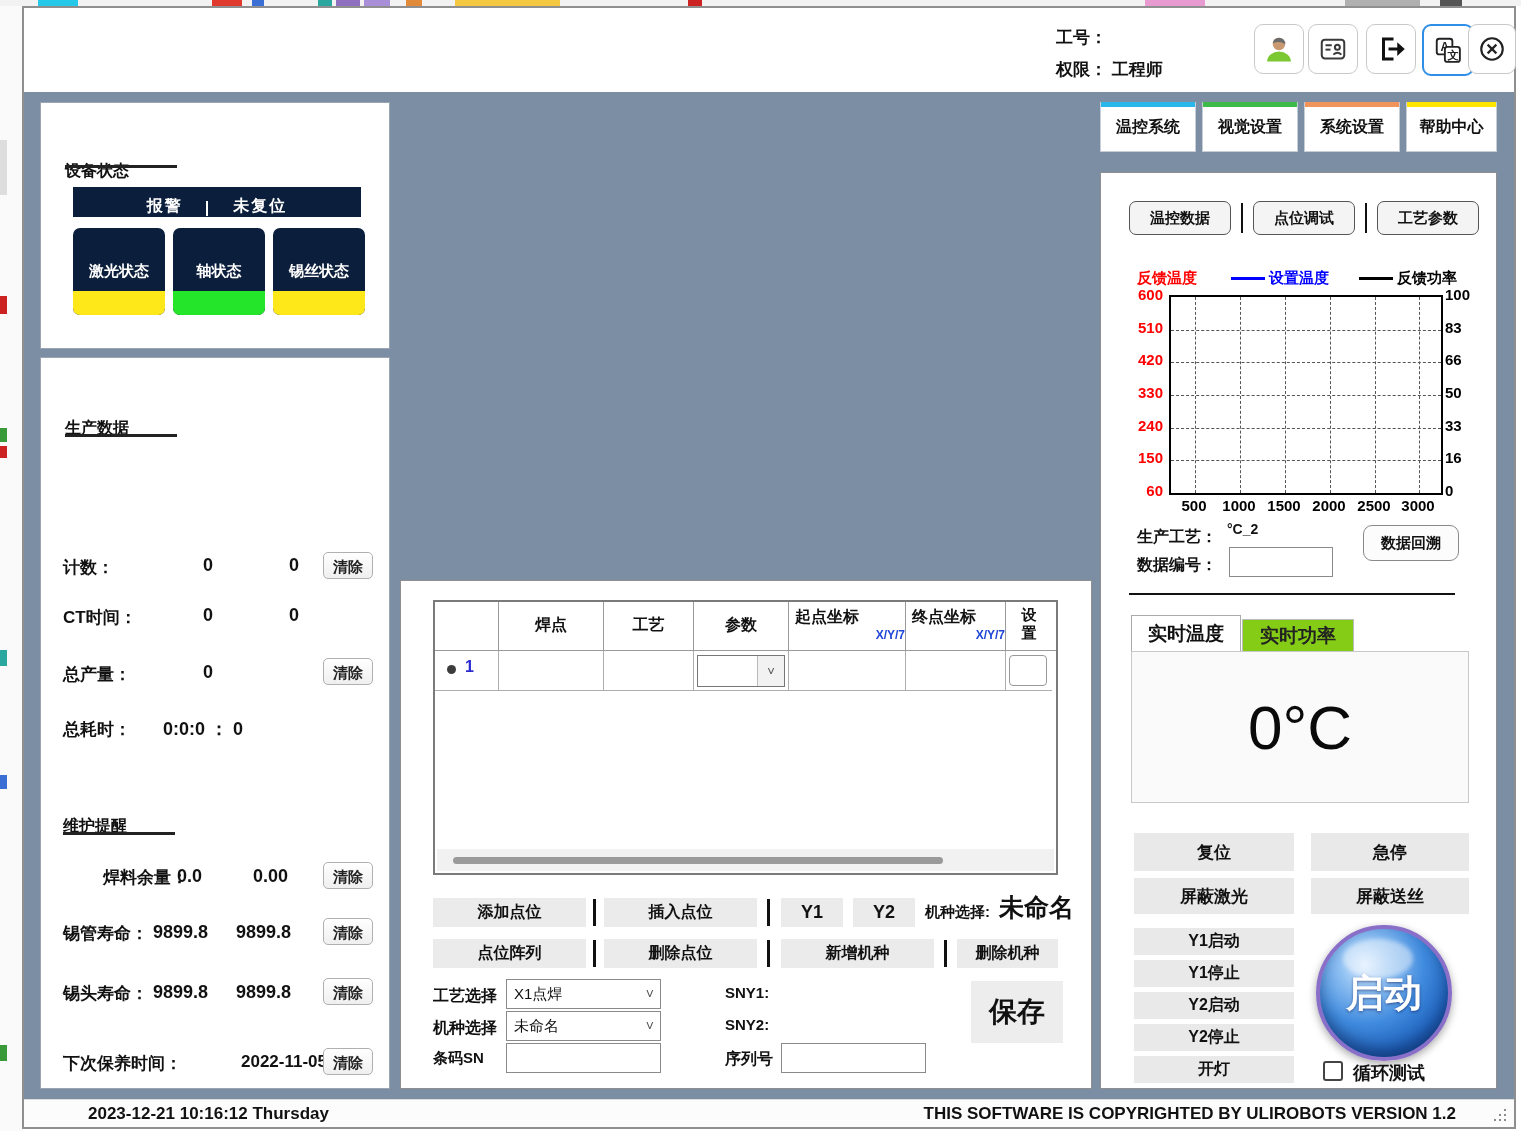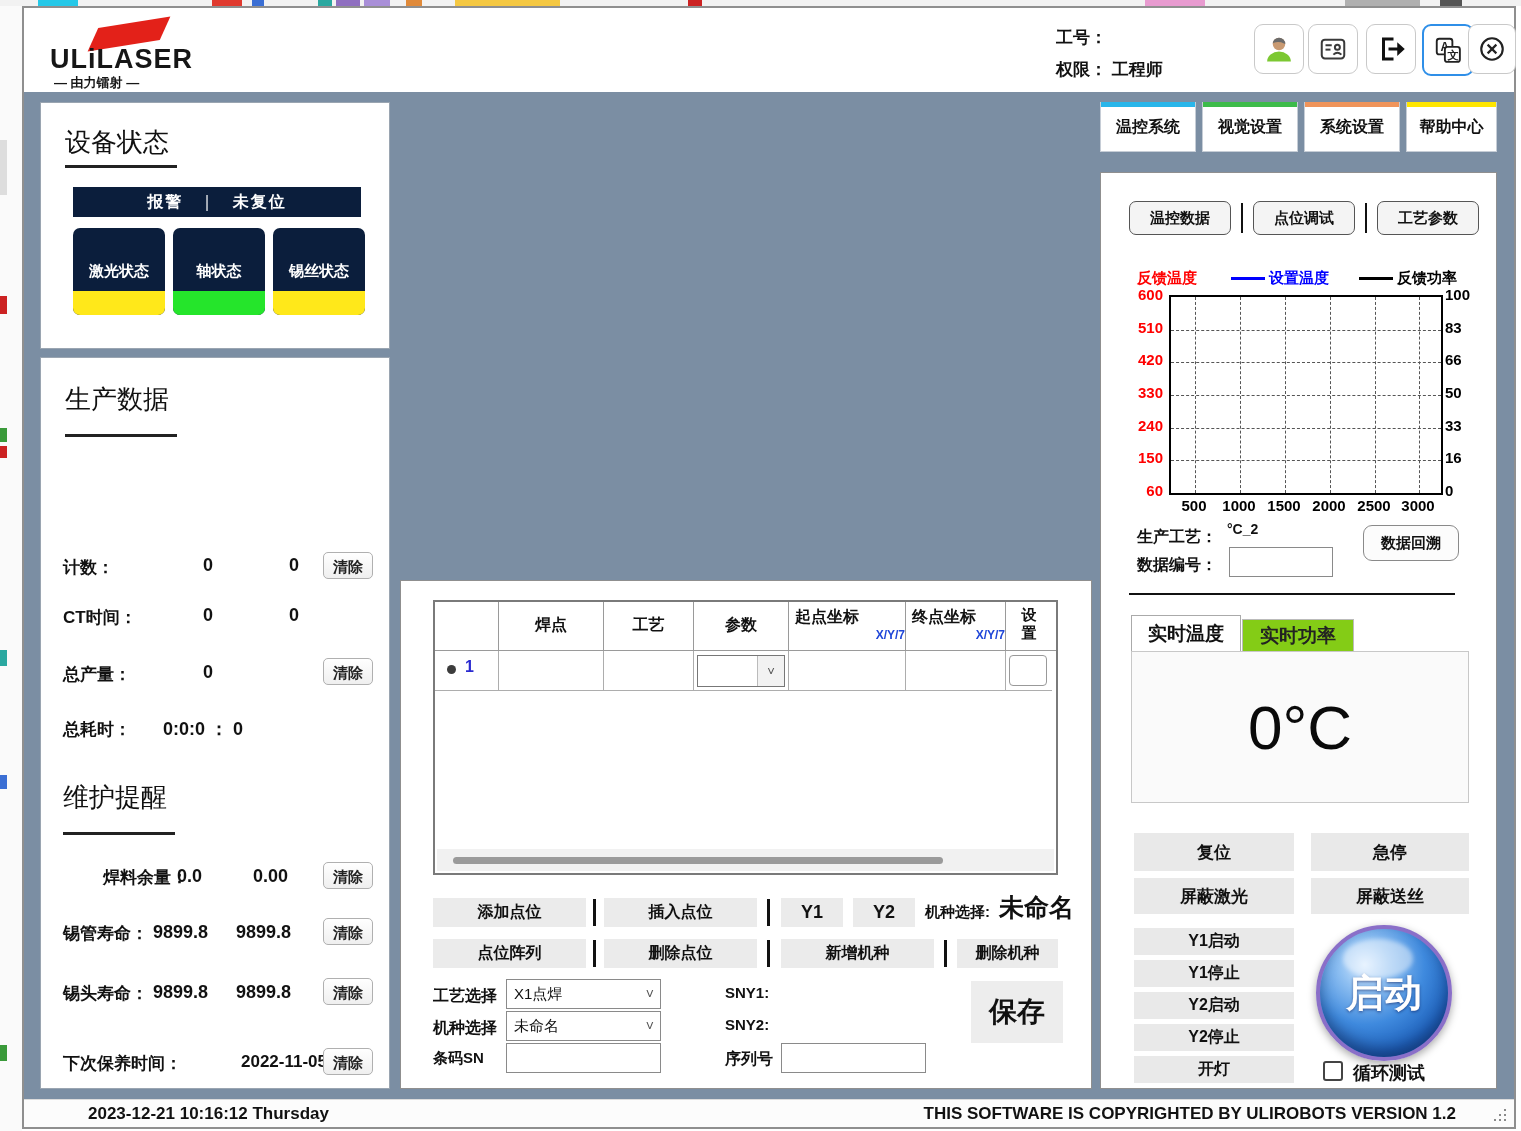--- a/index.html
+++ b/index.html
@@ -2,24 +2,24 @@
 <html><head>
 <meta charset="utf-8">
 <style>
   html,body{margin:0;padding:0;background:#d6d6d6;font-family:"Liberation Sans","DejaVu Sans",sans-serif;}
   .screen{position:relative;width:1521px;height:1131px;background:#ffffff;overflow:hidden;}
   .abs{position:absolute;}
   
   .win{position:absolute;left:22px;top:6px;width:1494px;height:1123px;border:2px solid #8f8f8f;background:#ffffff;box-sizing:border-box;}
   .content{position:absolute;left:0;top:84px;width:1490px;height:1010px;background:#7b8ea3;}
   .panel{position:absolute;background:#ffffff;border:1px solid #9aa5b1;box-sizing:border-box;}
-  .sect-title{font-size:26px;font-weight:normal;color:#111;}
+  .sect-title{font-size:16px;font-weight:bold;color:#111;margin-top:36px;}
   .sect-underline{height:3px;background:#222;}
   
-  .alarmbar{background:#0b1e3c;color:#fff;display:flex;align-items:center;justify-content:center;font-size:16px;font-weight:bold;letter-spacing:2px;font-family:Liberation Serif, serif;}
+  .alarmbar{background:#0b1e3c;color:#fff;display:flex;align-items:flex-end;justify-content:center;font-size:16px;font-weight:bold;letter-spacing:2px;}
   .tile{position:absolute;width:92px;height:87px;background:#0b1e3c;border-radius:7px;overflow:hidden;}
   .tile .tlabel{position:absolute;left:0;right:0;top:34px;text-align:center;color:#fff;font-size:15px;font-weight:bold;}
   .tile .tstrip{position:absolute;left:0;right:0;bottom:0;height:24px;}
   
   .btn-clear{position:absolute;width:50px;height:27px;border:1px solid #b0b0b0;border-radius:5px;background:linear-gradient(#ffffff,#efefef);font-size:15px;font-weight:bold;color:#222;text-align:center;line-height:25px;cursor:pointer;}
   .btn-flat{position:absolute;background:#ebebeb;border:none;color:#111;font-size:16px;font-weight:bold;text-align:center;cursor:pointer;display:flex;align-items:center;justify-content:center;}
   .vsep{position:absolute;width:3px;background:#111;}
   .plabel{position:absolute;font-size:17px;font-weight:bold;color:#111;}
   .pval{position:absolute;font-size:18px;font-weight:bold;color:#111;}
   
@@ -76,25 +76,20 @@
     <div class="chip" style="left:0;top:290px;width:7px;height:18px;background:#cc2222;"></div>
     <div class="chip" style="left:0;top:422px;width:7px;height:14px;background:#3a9a3a;"></div>
     <div class="chip" style="left:0;top:440px;width:7px;height:12px;background:#cc2222;"></div>
     <div class="chip" style="left:0;top:644px;width:7px;height:16px;background:#2aa8a0;"></div>
     <div class="chip" style="left:0;top:769px;width:7px;height:14px;background:#3b6fd4;"></div>
     <div class="chip" style="left:0;top:1039px;width:7px;height:16px;background:#3a9a3a;"></div>
   </div>
 
   <div class="win">
 
-    <div class="abs" style="left:24px;top:14px;width:160px;height:66px;">
-      <div style="position:absolute;left:48px;top:0;width:66px;height:24px;background:#e32119;transform:skewX(-32deg) rotate(-10deg);"></div>
-      <div style="position:absolute;left:2px;top:22px;font-size:27px;font-weight:bold;color:#161616;letter-spacing:1px;">ULiLASER</div>
-      <div style="position:absolute;left:6px;top:52px;font-size:13px;font-weight:bold;color:#161616;">— 由力镭射 —</div>
-    </div>
 
     <div class="abs" style="left:1032px;top:18px;font-size:17px;font-weight:bold;color:#111;">
       <span>工号：</span><span></span>
     </div>
     <div class="abs" style="left:1032px;top:50px;font-size:17px;font-weight:bold;color:#111;">
       <span>权限：</span>&nbsp;<span>工程师</span>
     </div>
 
     <div class="iconbtn" style="left:1230px;top:16px;">
       <svg width="30" height="30" viewBox="0 0 24 24">

